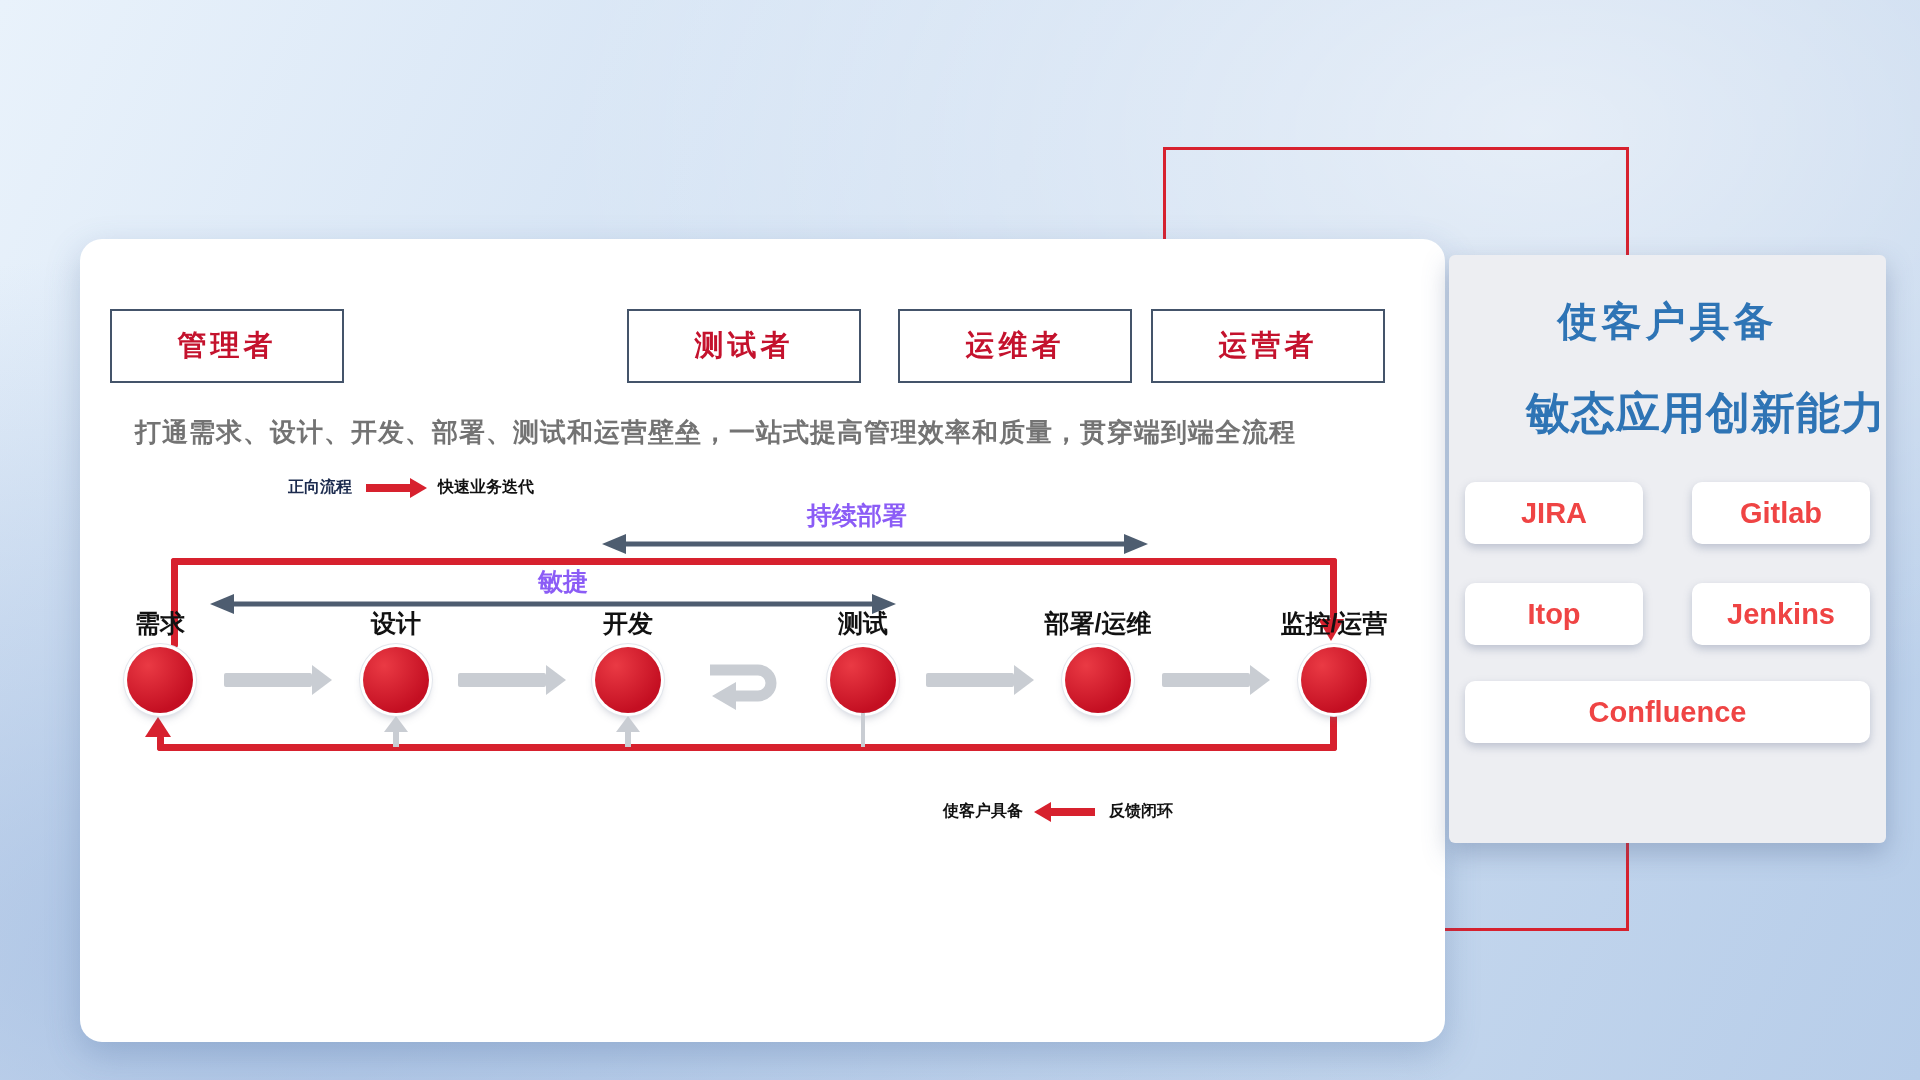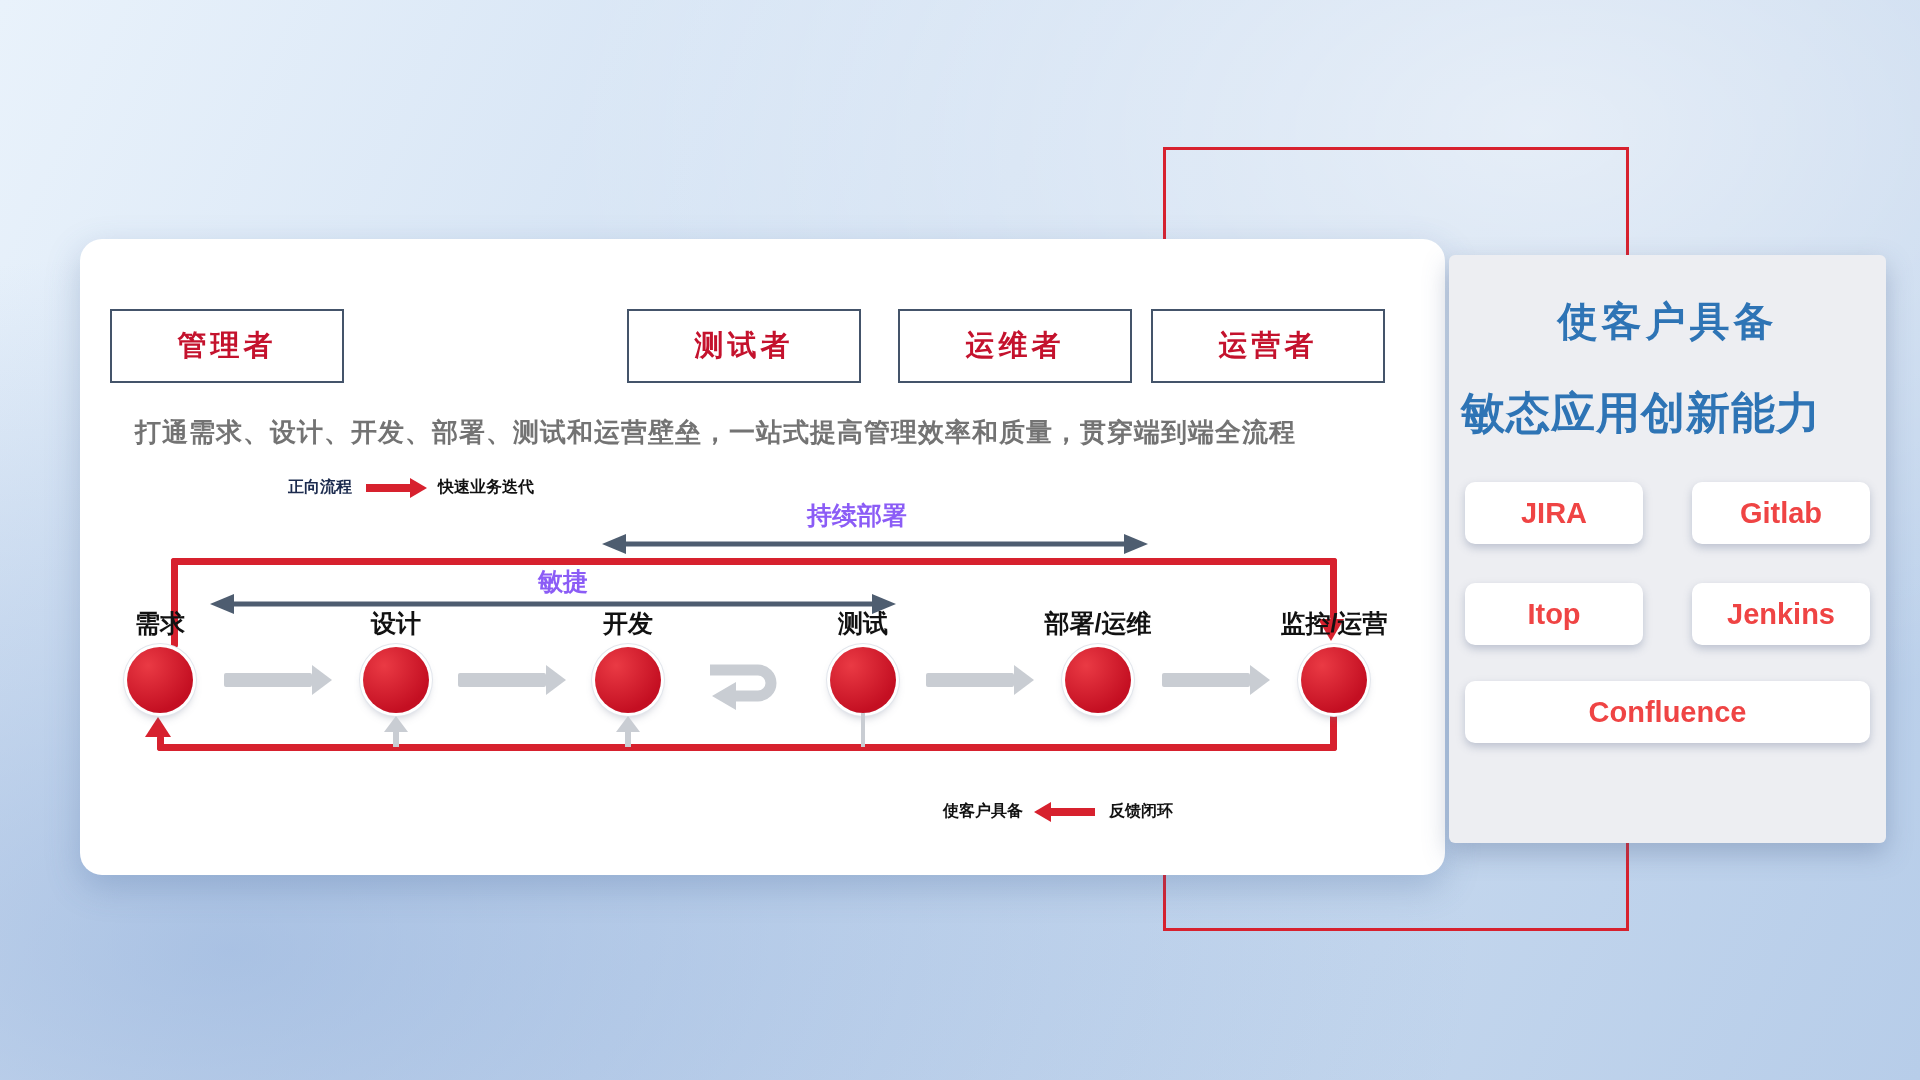--- a/index.html
+++ b/index.html
@@ -14,21 +14,21 @@
   .stage { position:relative; width:1920px; height:1080px; }
 
   
   .red-frame {
     position:absolute; left:1163px; top:147px; width:466px; height:784px;
     border:3px solid #d7212e; z-index:1;
   }
 
   
   .card {
-    position:absolute; left:80px; top:239px; width:1365px; height:636px;
+    position:absolute; left:80px; top:239px; width:1365px; height:803px;
     background:#ffffff; border-radius:22px;
     box-shadow:0 12px 34px rgba(70,100,150,0.28); z-index:2;
   }
 
   .role-box {
     position:absolute; top:70px; width:234px; height:74px;
     border:2px solid #44546a; display:flex; align-items:center; justify-content:center;
     font-size:29px; font-weight:700; color:#c4122d; letter-spacing:4px;
   }
 
@@ -70,22 +70,22 @@
   .gstem { position:absolute; background:#c9cdd3; }
 
   
   .panel {
     position:absolute; left:1449px; top:255px; width:437px; height:588px;
     background:#edeef2; border-radius:6px; z-index:3;
     box-shadow:0 10px 26px rgba(80,100,140,0.35);
   }
   .ptitle1 { position:absolute; top:42px; left:0; width:100%; text-align:center;
     font-size:40px; font-weight:700; color:#2e74b5; letter-spacing:4px; line-height:48px; }
-  .ptitle2 { position:absolute; top:132px; left:0; width:100%; text-align:left;
-    font-size:44px; font-weight:700; color:#2e74b5; letter-spacing:1px; line-height:52px;margin-left:12px; }
+  .ptitle2 { position:absolute; top:132px; left:0; width:100%; text-align:right;
+    font-size:44px; font-weight:700; color:#2e74b5; letter-spacing:1px; line-height:52px; }
   .tool {
     position:absolute; height:62px; background:#ffffff; border-radius:10px;
     box-shadow:0 4px 9px rgba(100,115,145,0.35);
     display:flex; align-items:center; justify-content:center;
     font-size:29px; font-weight:700; color:#ef4444;
   }
 </style>
 </head>
 <body>
 

